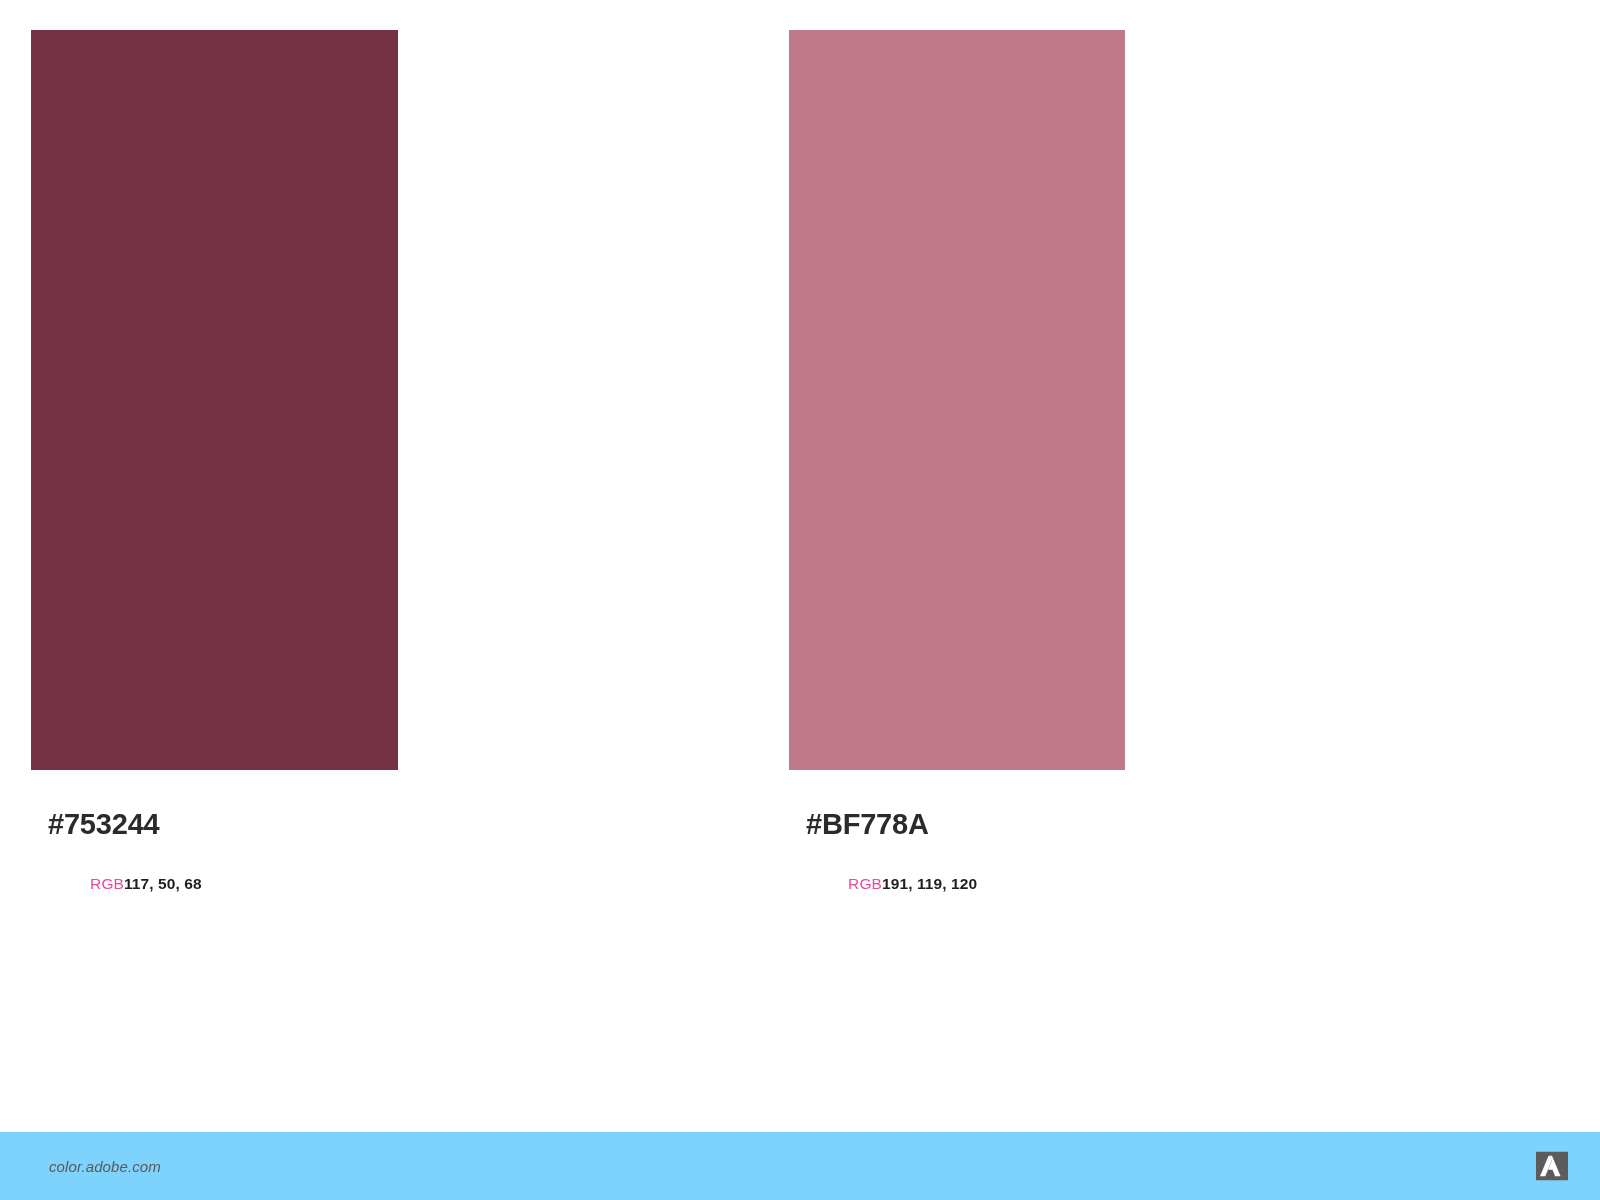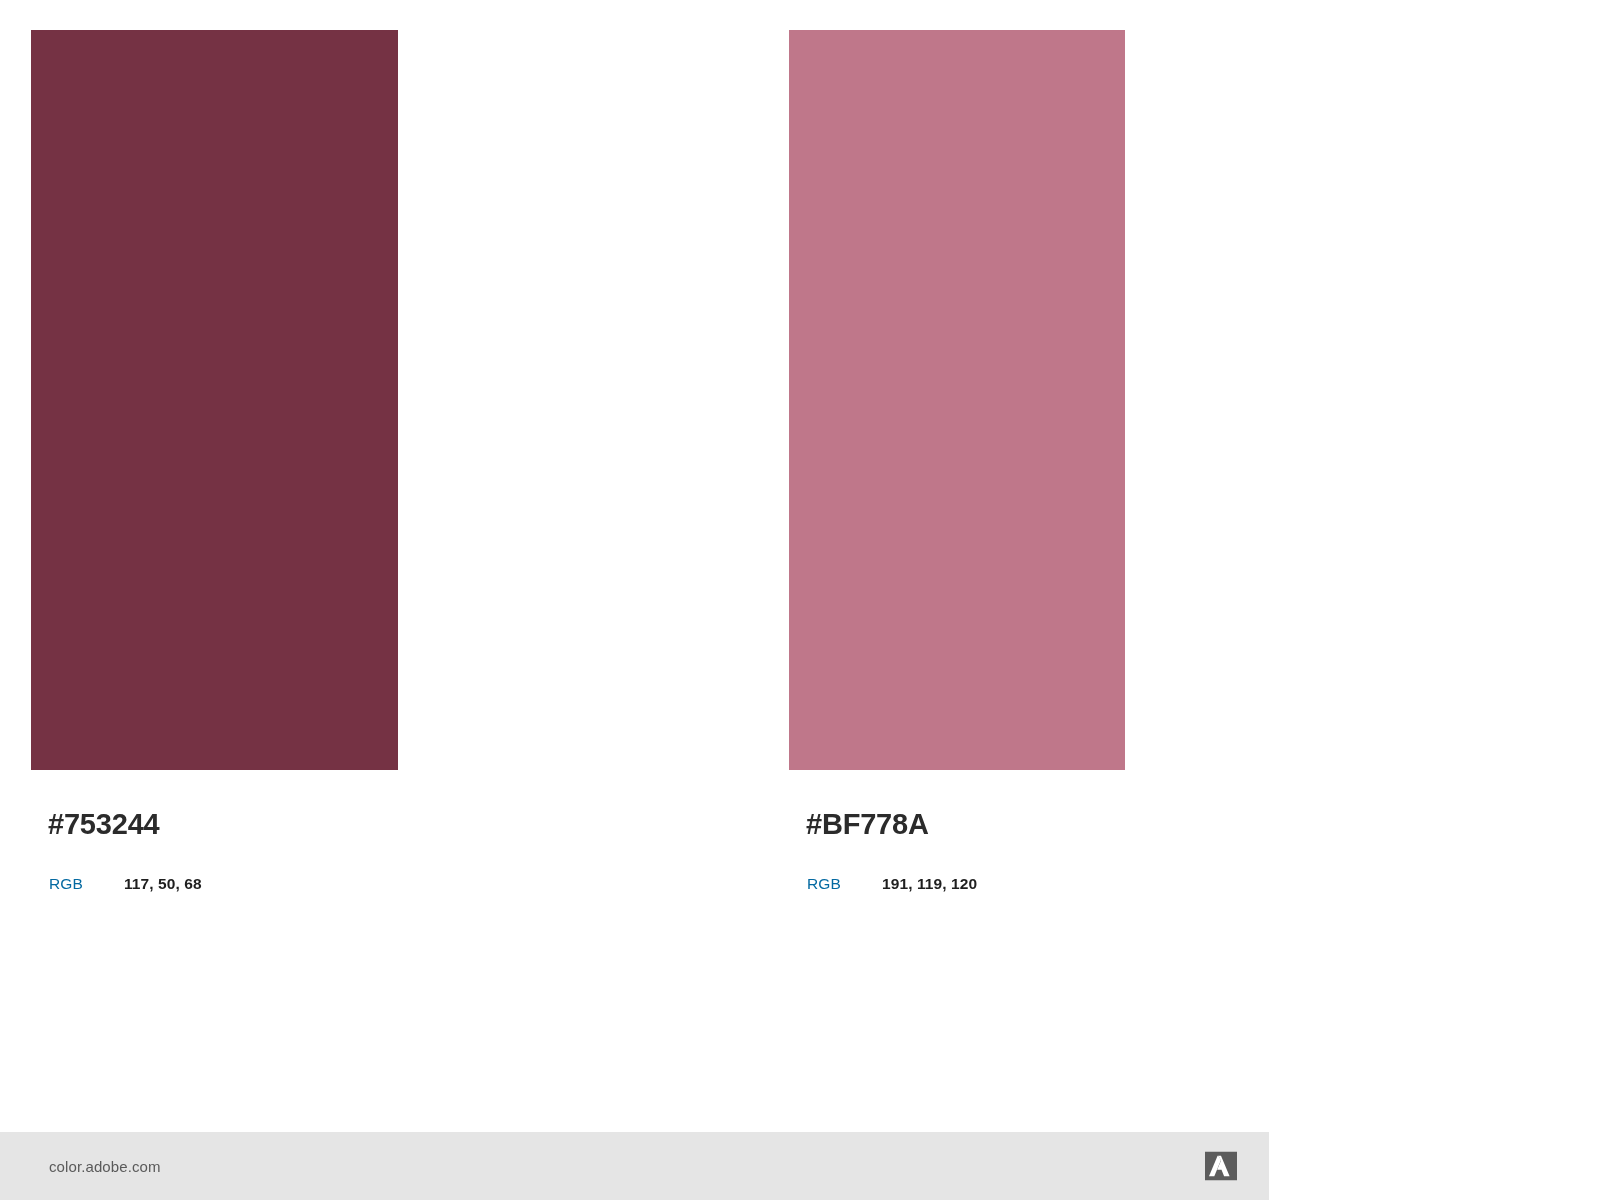--- a/index.html
+++ b/index.html
@@ -11,20 +11,21 @@
     background: #FFFFFF;
     font-family: "Liberation Sans", sans-serif;
     overflow: hidden;
   }
 
   #page {
     position: relative;
     width: 1600px;
     height: 1200px;
     background: #FFFFFF;
+    text-align: right;
   }
 
   
   #palette {
     position: absolute;
     left: 0;
     top: 0;
     width: 1600px;
     height: 1132px;
   }
@@ -61,40 +62,41 @@
     left: 18px;
     white-space: nowrap;
     line-height: 1;
   }
 
   .rgb-label {
     display: inline-block;
     width: 75px;
     font-size: 15.5px;
     font-weight: normal;
-    color: #0369a1;
+    color: #ec4899;
     letter-spacing: 0.1px;
   }
 
   .rgb-value {
     display: inline-block;
     font-size: 15.5px;
     font-weight: bold;
     color: #1F1F1F;
     letter-spacing: 0.1px;
   }
 
   
   #footer {
     position: absolute;
     left: 0;
     top: 1132px;
-    width: 1269px;
+    width: 1600px;
     height: 68px;
-    background: #e5e5e5;
+    background: #7dd3fc;
+    font-style: italic;
   }
 
   #footer-site {
     position: absolute;
     left: 49px;
     top: 50%;
     transform: translateY(-50%);
     font-size: 15px;
     color: #5A5A5A;
     letter-spacing: 0.1px;

